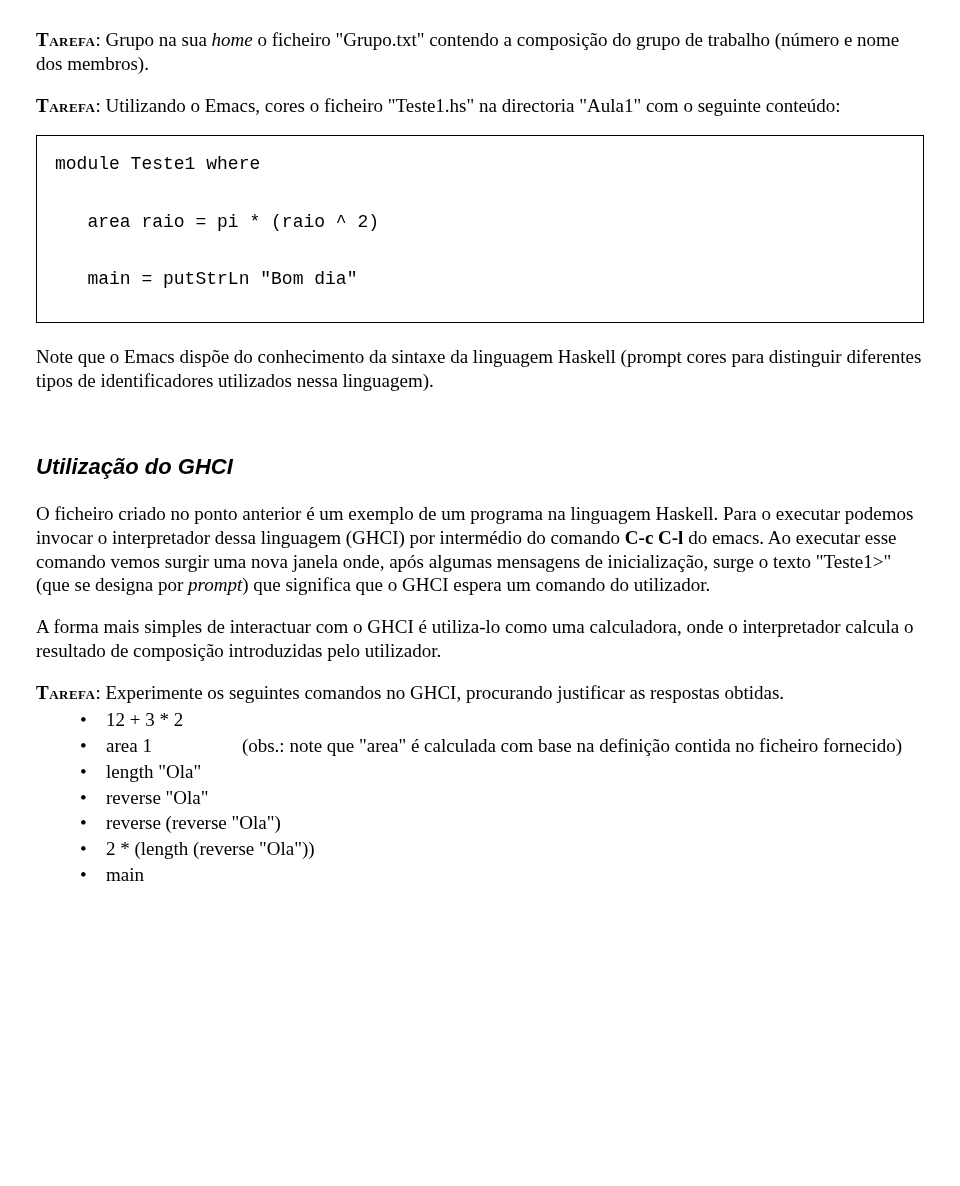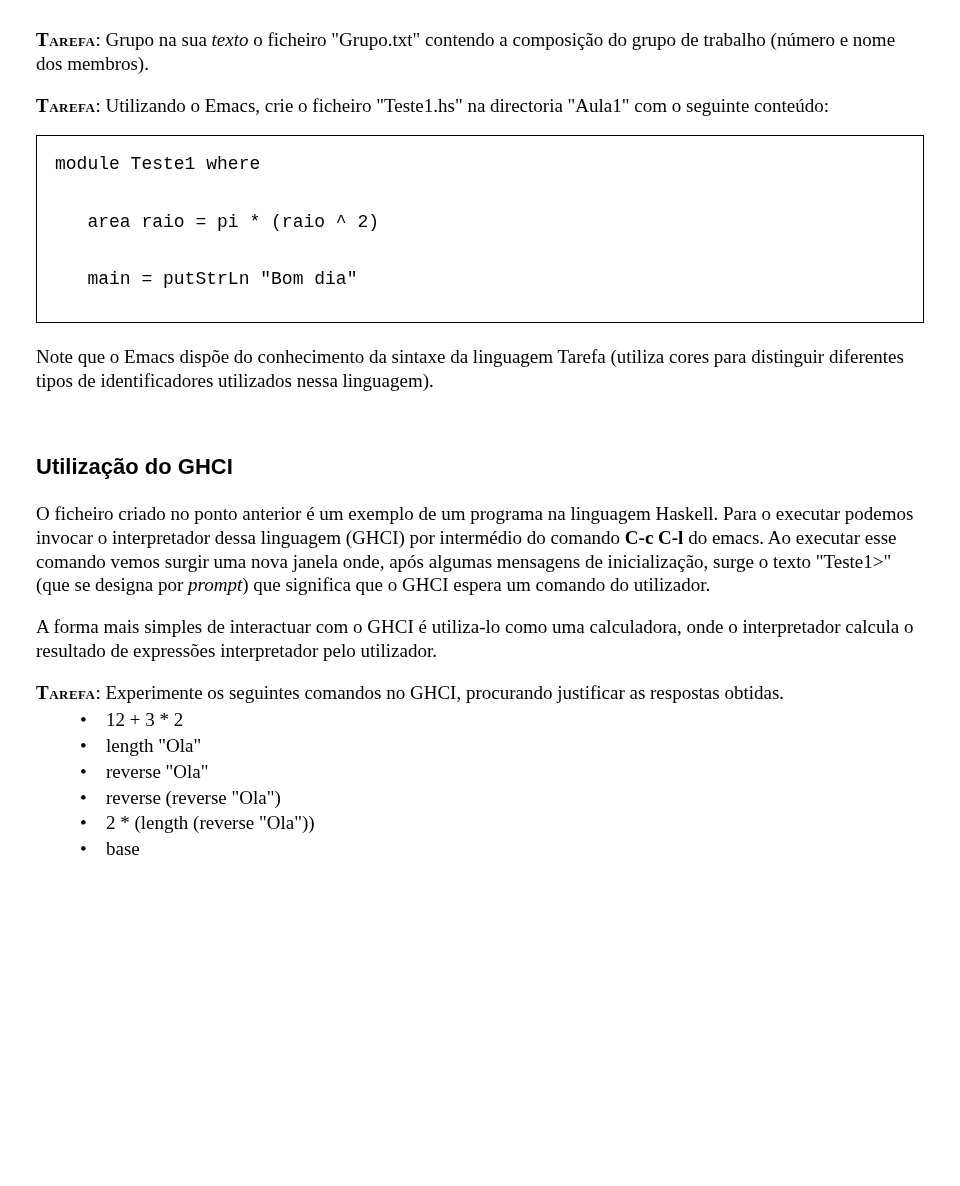--- a/index.html
+++ b/index.html
@@ -26,20 +26,21 @@
     padding: 14px 8px 28px 18px;
     margin: 10px 0 22px 0;
     font-family: "Courier New", Courier, monospace;
     font-size: 18px;
     white-space: pre;
     line-height: 1.6;
   }
   h2.section {
     font-family: Arial, Helvetica, sans-serif;
     font-weight: bold;
+    font-style: italic;
     font-size: 22px;
     margin: 60px 0 22px 0;
   }
   ul.bullets {
     list-style: none;
     margin: 4px 0 0 0;
     padding: 0 0 0 44px;
   }
   ul.bullets li {
     position: relative;
@@ -51,47 +52,50 @@
     position: absolute;
     left: 0;
     top: 0;
   }
   .obs-gap { display: inline-block; width: 90px; }
 </style>
 </head>
 <body>
 
 <p>
-  <span class="tarefa-label">Tarefa</span><span>: Grupo na sua </span><span class="italic">texto</span><span> o ficheiro "Grupo.txt" contendo a composição do grupo de trabalho (número e nome dos membros).</span>
+  <span class="tarefa-label">Tarefa</span><span>: Grupo na sua </span><span class="italic">home</span><span> o ficheiro "Grupo.txt" contendo a composição do grupo de trabalho (número e nome dos membros).</span>
 </p>
 
 <p>
-  <span class="tarefa-label">Tarefa</span><span>: Utilizando o Emacs, crie o ficheiro "Teste1.hs" na directoria "Aula1" com o seguinte conteúdo:</span>
+  <span class="tarefa-label">Tarefa</span><span>: Utilizando o Emacs, cores o ficheiro "Teste1.hs" na directoria "Aula1" com o seguinte conteúdo:</span>
 </p>
 
 <div class="code-box"><span>module Teste1 where</span>
 
 <span>   area raio = pi * (raio ^ 2)</span>
 
 <span>   main = putStrLn "Bom dia"</span></div>
 
-<p>Note que o Emacs dispõe do conhecimento da sintaxe da linguagem Tarefa (utiliza cores para distinguir diferentes tipos de identificadores utilizados nessa linguagem).</p>
+<p>Note que o Emacs dispõe do conhecimento da sintaxe da linguagem Haskell (prompt cores para distinguir diferentes tipos de identificadores utilizados nessa linguagem).</p>
 
 <h2 class="section">Utilização do GHCI</h2>
 
 <p>
   <span>O ficheiro criado no ponto anterior é um exemplo de um programa na linguagem Haskell. Para o executar podemos invocar o interpretador dessa linguagem (GHCI) por intermédio do comando </span><strong>C-c C-l</strong><span> do emacs. Ao executar esse comando vemos surgir  uma nova janela onde, após algumas mensagens de inicialização, surge o texto "Teste1&gt;" (que se designa por </span><span class="italic">prompt</span><span>) que significa que o GHCI espera um comando do utilizador.</span>
 </p>
 
-<p>A forma mais simples de interactuar com o GHCI é utiliza-lo como uma calculadora, onde o interpretador calcula o resultado de expressões interpretador pelo utilizador.</p>
+<p>A forma mais simples de interactuar com o GHCI é utiliza-lo como uma calculadora, onde o interpretador calcula o resultado de composição introduzidas pelo utilizador.</p>
 
 <p style="margin-top:16px; margin-bottom:4px;">
   <span class="tarefa-label">Tarefa</span><span>: Experimente os seguintes comandos no GHCI, procurando justificar as respostas obtidas.</span>
 </p>
 
 <ul class="bullets">
   <li>12 + 3 * 2</li>
+  <li>
+    <span>area 1</span><span class="obs-gap"></span><span>(obs.: note que "area" é calculada com base na definição contida no ficheiro fornecido)</span>
+  </li>
   <li>length "Ola"</li>
   <li>reverse "Ola"</li>
   <li>reverse (reverse "Ola")</li>
   <li>2 * (length (reverse "Ola"))</li>
-  <li>base</li>
+  <li>main</li>
 </ul>
 
 </body></html>

